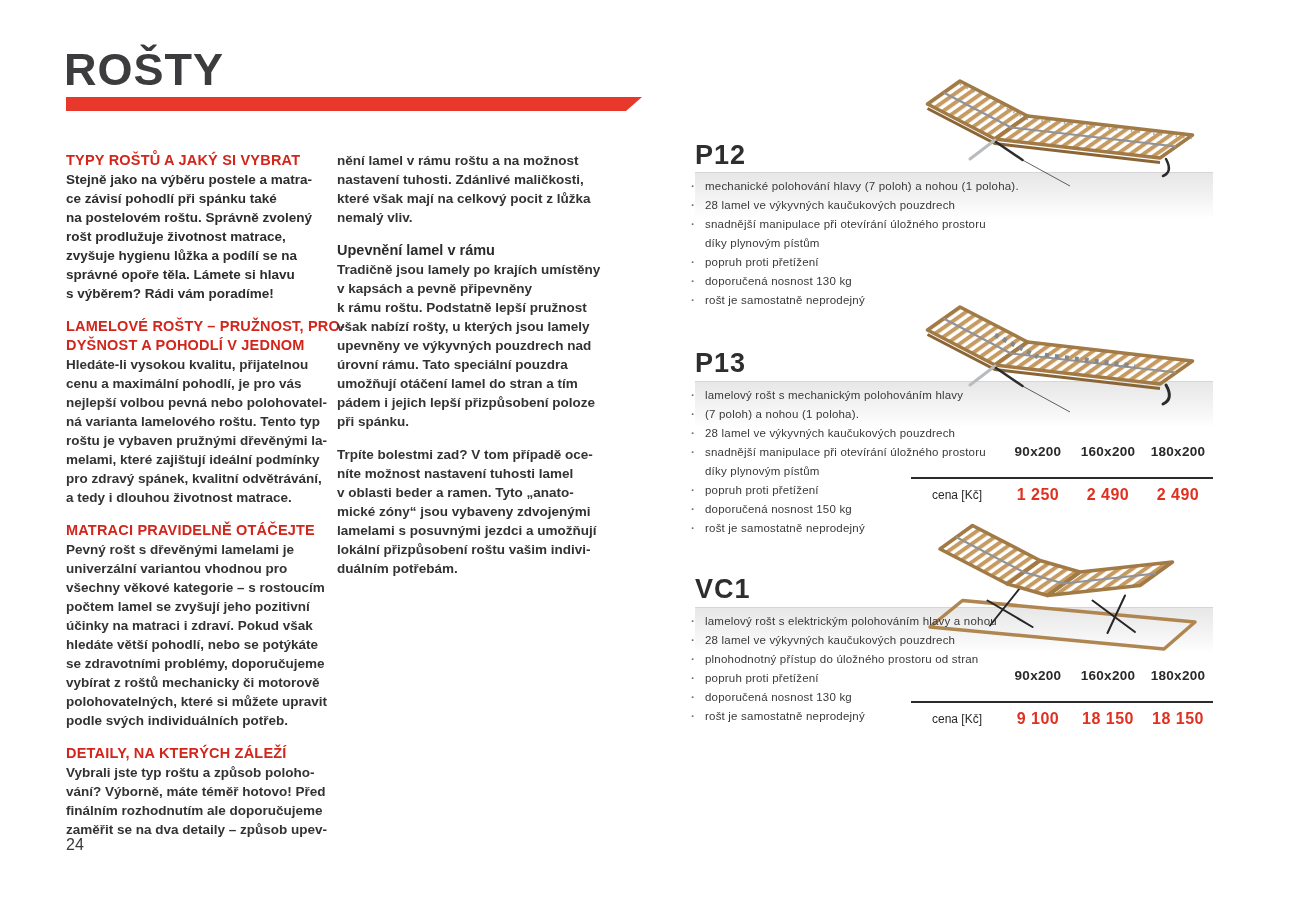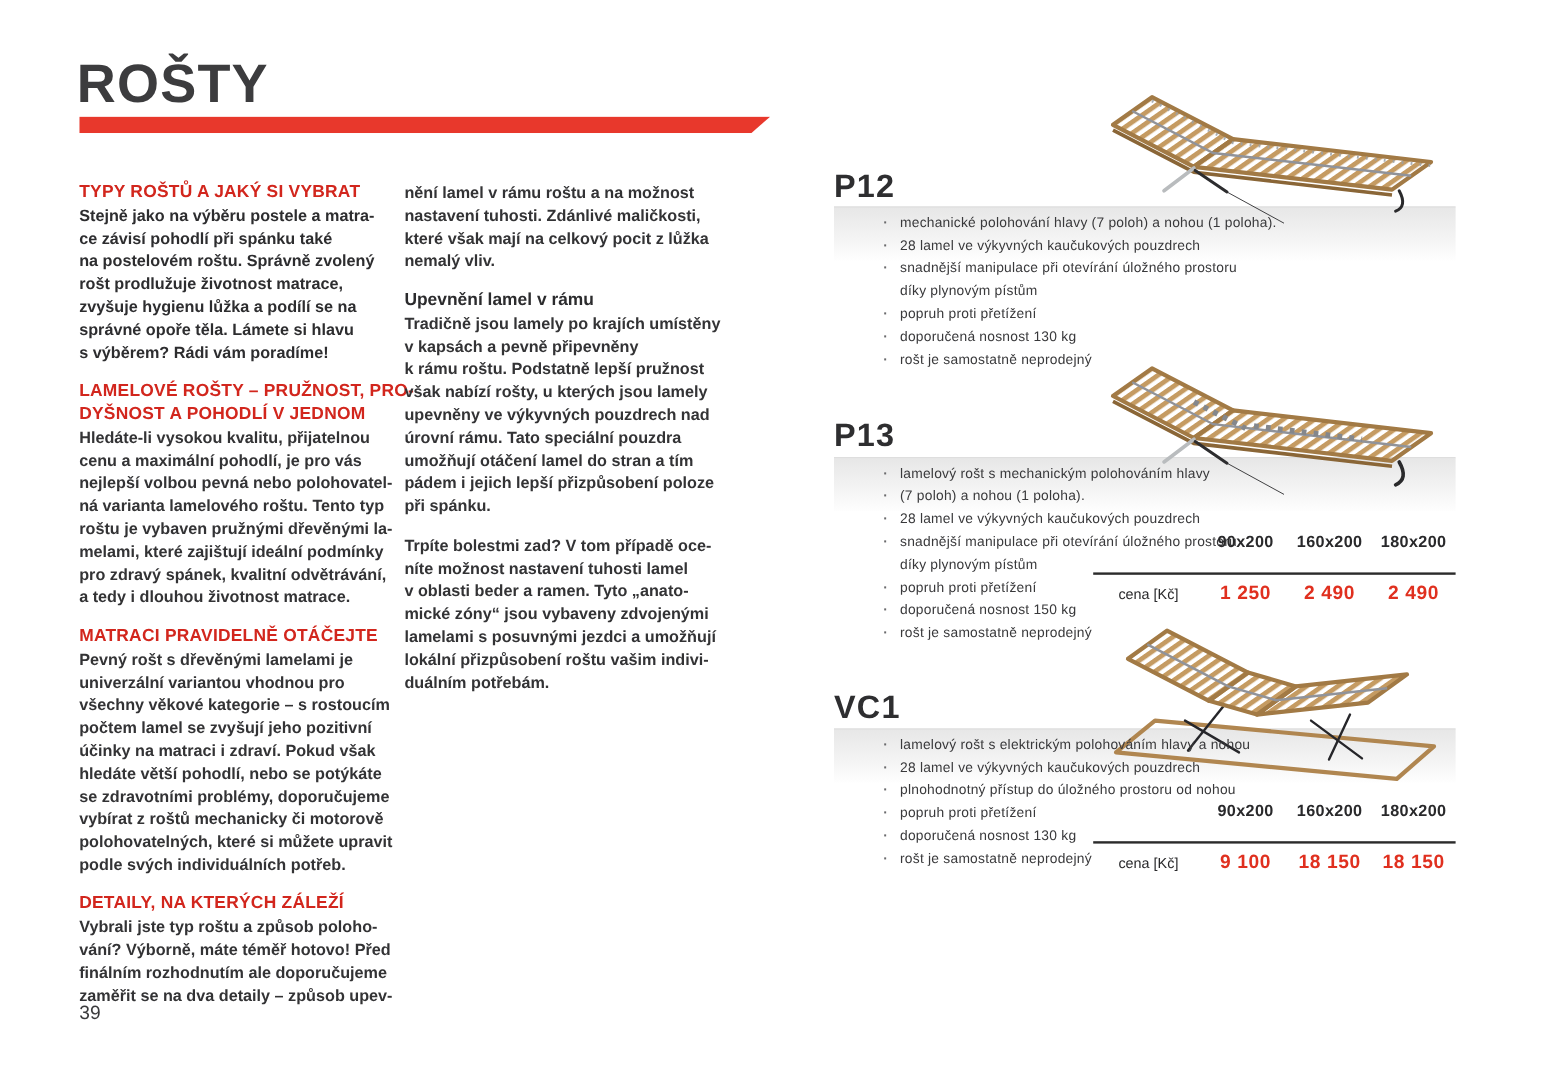--- a/index.html
+++ b/index.html
@@ -22,21 +22,21 @@
   .para{margin:0 0 14px 0;font-size:13.5px;line-height:19px;white-space:pre;color:#333335;font-weight:bold;}
   .para.bold{font-weight:700;color:#2d2d2f;}
   .page-number{position:absolute;left:66px;top:836px;font-size:16px;color:#3a3a3c;}
 
   
   .prod-title{position:absolute;left:695px;font-size:27px;font-weight:600;color:#2e2e30;
               letter-spacing:1px;line-height:30px;}
   .band{position:absolute;left:695px;width:518px;height:44px;
         background:linear-gradient(180deg,#e7e7e7 0%,#f3f3f3 55%,#fefefe 100%);
         border-top:1px solid #d6d6d6;z-index:1;}
-  .bullets{position:absolute;left:733px;margin:0;padding:0;list-style:none;z-index:3;}
+  .bullets{position:absolute;left:688px;margin:0;padding:0;list-style:none;z-index:3;}
   .bullets li{position:relative;padding-left:17px;font-size:11.5px;line-height:19px;
               color:#39393b;white-space:pre;letter-spacing:.2px;}
   .bullets li::before{content:"·";position:absolute;left:3px;top:0;color:#6a6a6c;font-weight:700;}
   .bed-svg{position:absolute;z-index:2;}
 
   
   .price-table{position:absolute;left:911px;width:302px;z-index:4;}
   .pt-row{display:grid;grid-template-columns:92px 70px 70px 70px;}
   .pt-sizes{border-bottom:2px solid #2b2b2b;padding-bottom:18px;}
   .pt-prices{padding-top:7px;}
@@ -106,21 +106,21 @@
 při spánku.</p>
     <p class="para">Trpíte bolestmi zad? V tom případě oce-
 níte možnost nastavení tuhosti lamel
 v oblasti beder a ramen. Tyto „anato-
 mické zóny“ jsou vybaveny zdvojenými
 lamelami s posuvnými jezdci a umožňují
 lokální přizpůsobení roštu vašim indivi-
 duálním potřebám.</p>
   </div>
 
-  <div class="page-number">39</div>
+  <div class="page-number">24</div>
 
   <div class="prod-title" style="top:140px;">P12</div>
   <div class="band" style="top:172px;"></div>
   <ul class="bullets" style="top:177px;">
     <li>mechanické polohování hlavy (7 poloh) a nohou (1 poloha).</li>
     <li>28 lamel ve výkyvných kaučukových pouzdrech</li>
     <li>snadnější manipulace při otevírání úložného prostoru
 díky plynovým pístům</li>
     <li>popruh proti přetížení</li>
     <li>doporučená nosnost 130 kg</li>
@@ -185,21 +185,21 @@
       <div class="pt-price">2 490</div>
       <div class="pt-price">2 490</div>
     </div>
   </div>
 
   <div class="prod-title" style="top:574px;text-align:right;">VC1</div>
   <div class="band" style="top:607px;"></div>
   <ul class="bullets" style="top:612px;">
     <li>lamelový rošt s elektrickým polohováním hlavy a nohou</li>
     <li>28 lamel ve výkyvných kaučukových pouzdrech</li>
-    <li>plnohodnotný přístup do úložného prostoru od nohou</li>
+    <li>plnohodnotný přístup do úložného prostoru od stran</li>
     <li>popruh proti přetížení</li>
     <li>doporučená nosnost 130 kg</li>
     <li>rošt je samostatně neprodejný</li>
   </ul>
   <svg class="bed-svg" style="left:915px;top:508px;" width="300" height="152" viewBox="0 0 600 304">
     <defs>
       <pattern id="slats3" width="15" height="15" patternUnits="userSpaceOnUse" patternTransform="rotate(55)">
         <rect width="8" height="15" fill="#c59b62"></rect>
       </pattern>
     </defs>

